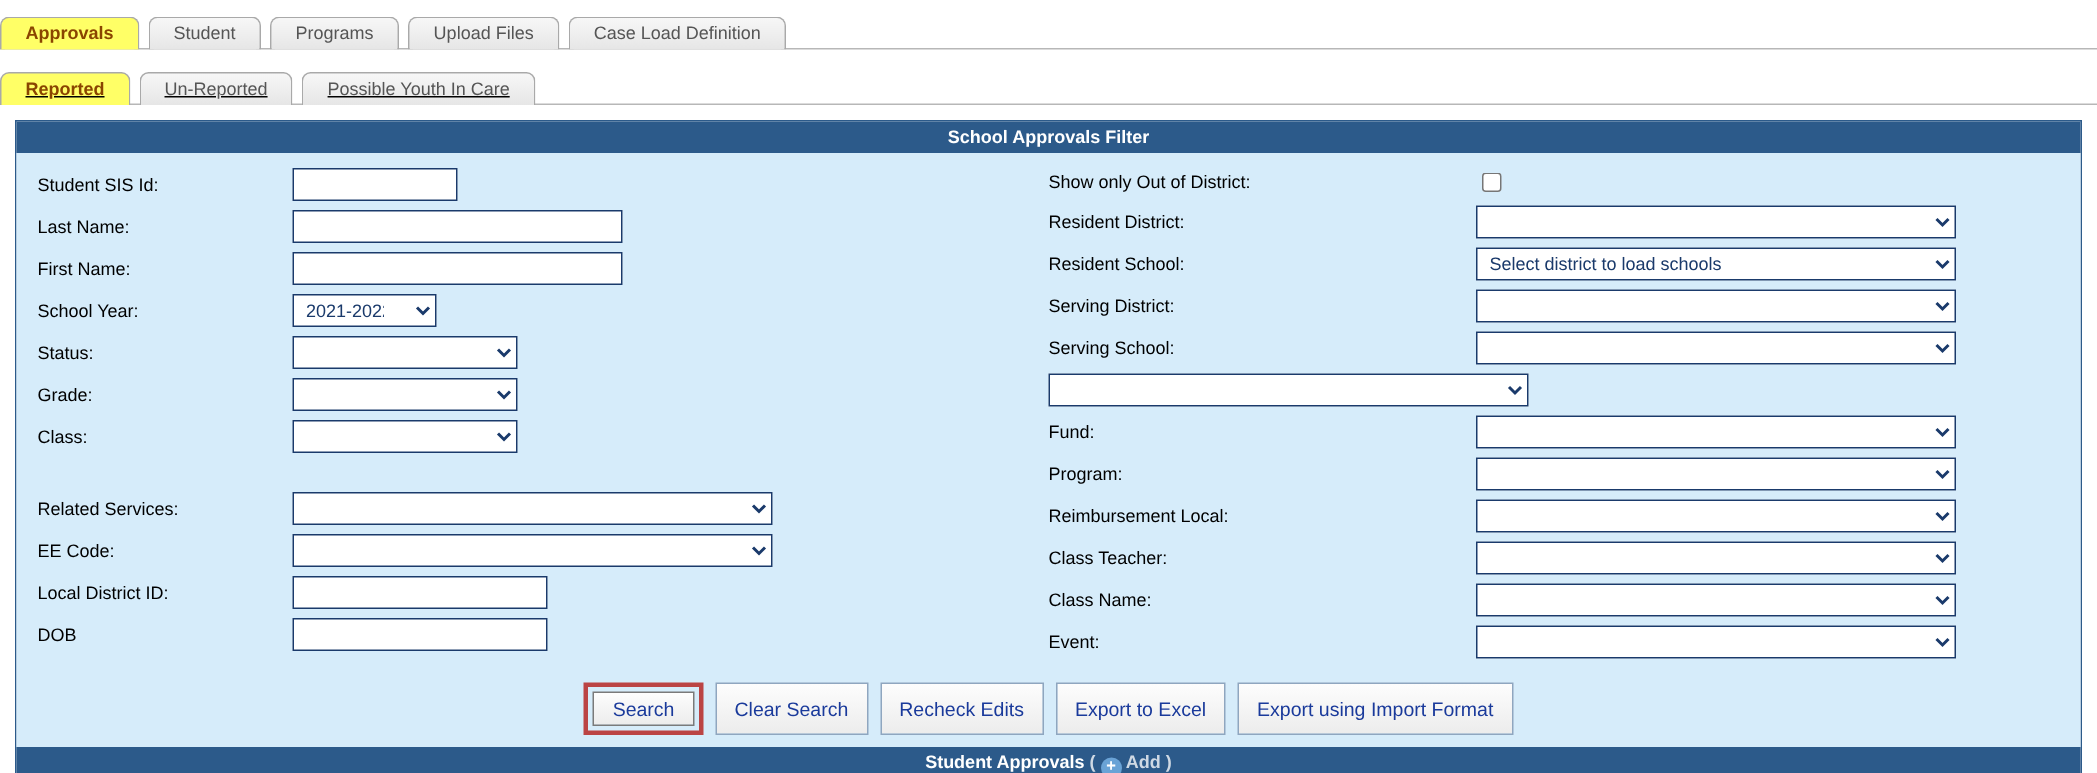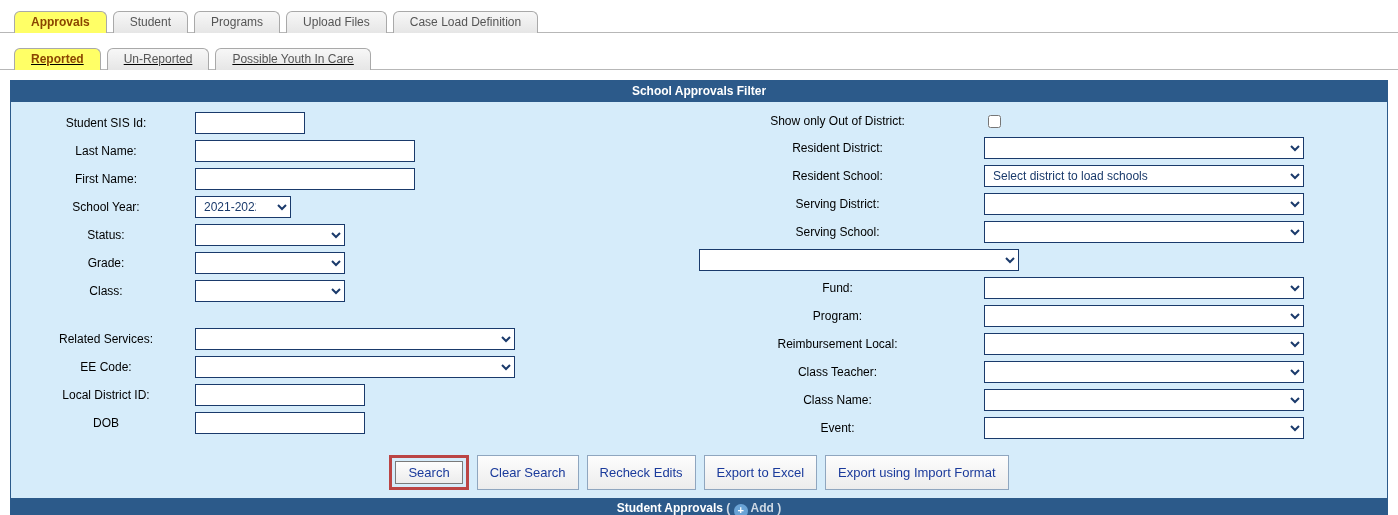--- a/index.html
+++ b/index.html
@@ -9,21 +9,20 @@
     font-size: 12px;
     background: #fff;
     color: #000;
   }
   .page { width: 1398px; }
   
   .tabstrip {
     display: flex;
     align-items: flex-end;
     border-bottom: 1px solid #b7b7b7;
-    padding-left: 14px;
     gap: 6px;
     height: 25px;
     margin-top: 8px;
   }
   .tab {
     background: linear-gradient(#f7f7f7, #e6e6e6);
     border: 1px solid #a9a9a9;
     border-bottom: none;
     border-top-left-radius: 6px;
     border-top-right-radius: 6px;
@@ -73,21 +72,21 @@
   }
   .cols { display: flex; }
   .col { flex: 1; }
   .row {
     display: flex;
     align-items: center;
     margin-bottom: 6px;
   }
   .row label {
     width: 170px;
-    text-align: center;
+    text-align: left;
     padding-right: 8px;
     color: #000;
     white-space: nowrap;
   }
   .col-right .row label {
     width: 285px;
   }
   .row .ctl { flex: 0 0 auto; }
   input[type=text], select {
     border: 1px solid #1a3a6b;

